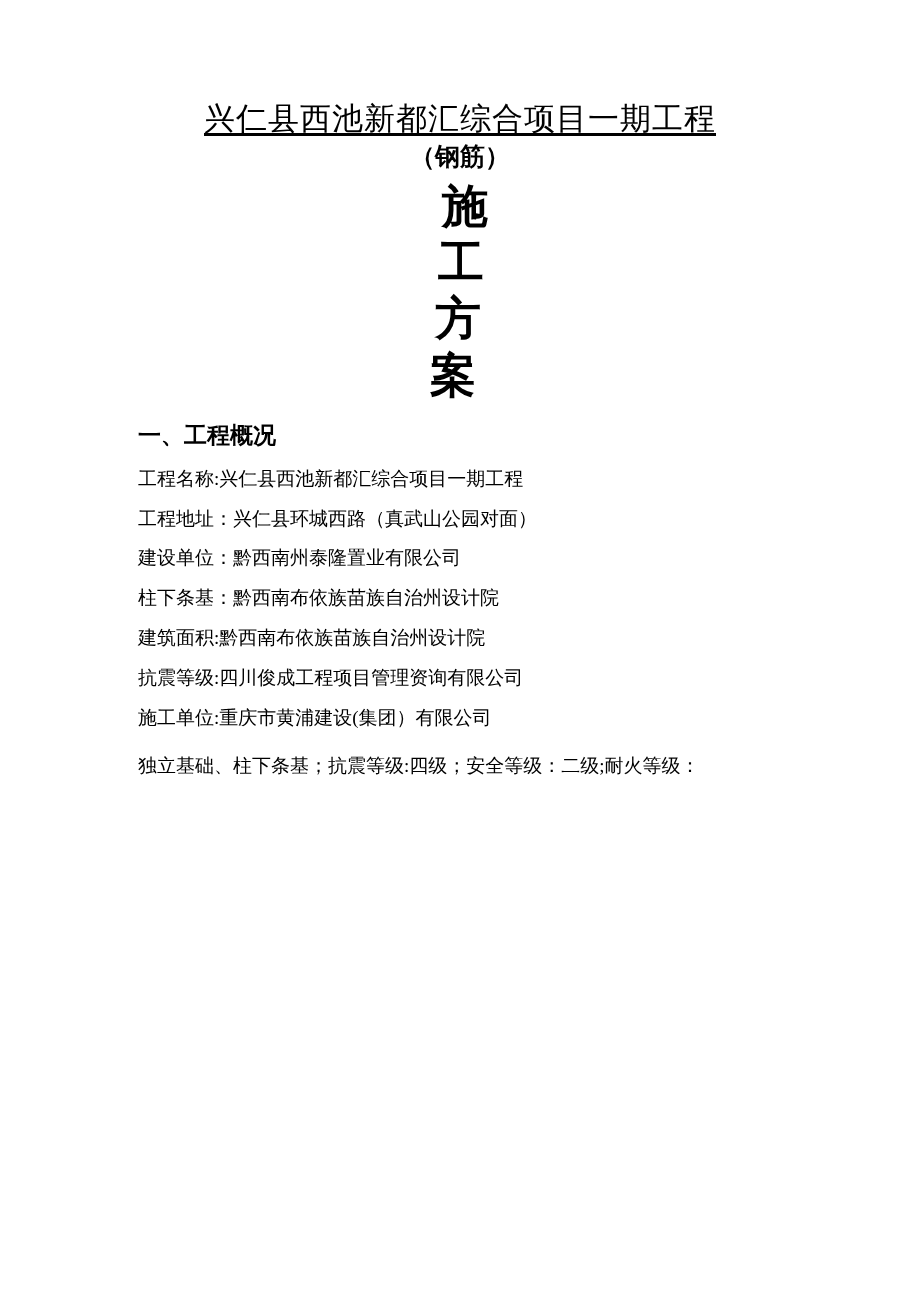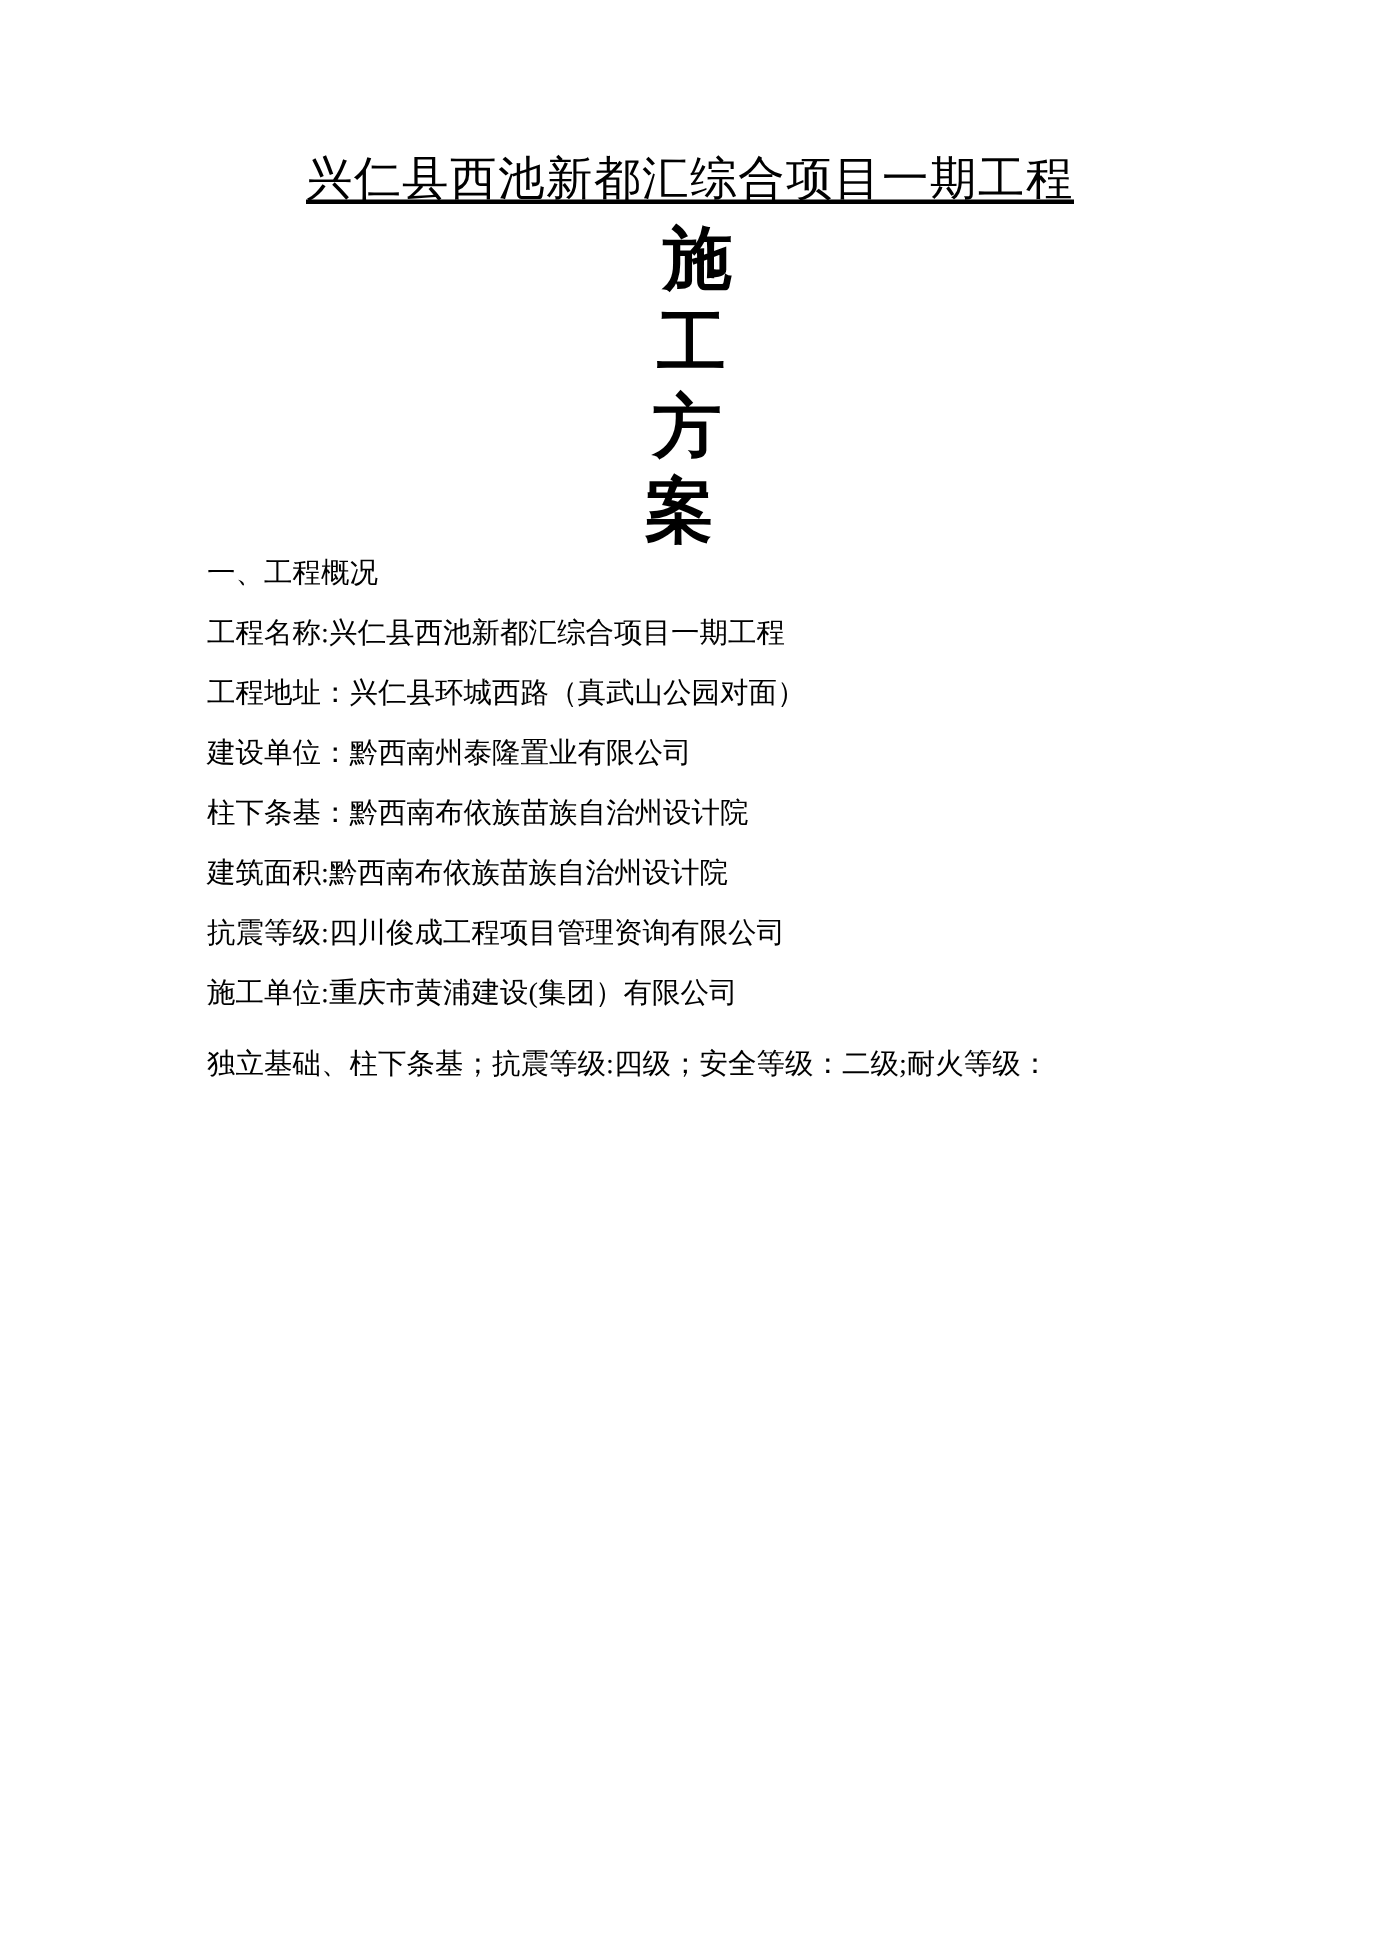--- a/index.html
+++ b/index.html
@@ -79,22 +79,23 @@
     margin-top: 4px;
     font-size: 22px;
     padding-left: 330px;
     white-space: nowrap;
   }
   .date-row span { display: inline-block; }
   .d-gap { width: 60px; }
 
   
   .section-title {
-    font-size: 19px;
-    font-weight: normal;
+    margin-top: 16px;
+    font-size: 23px;
+    font-weight: bold;
     font-family: "Liberation Sans", sans-serif;
   }
 
   
   .body-lines {
     margin-top: 8px;
     font-size: 19px;
     line-height: 2.1;
   }
   .body-lines p {
@@ -113,20 +114,21 @@
     font-size: 12px;
     vertical-align: super;
   }
 </style>
 </head>
 <body>
 
 <div class="page">
 
   <div class="doc-title">兴仁县西池新都汇综合项目一期工程</div>
+  <div class="doc-subtitle">（钢筋）</div>
 
   <div class="big-chars">
     <div class="bc-1">施</div>
     <div class="bc-2">工</div>
     <div class="bc-3">方</div>
     <div class="bc-4">案</div>
   </div>
 
 
   <div class="section-title">一、工程概况</div>

